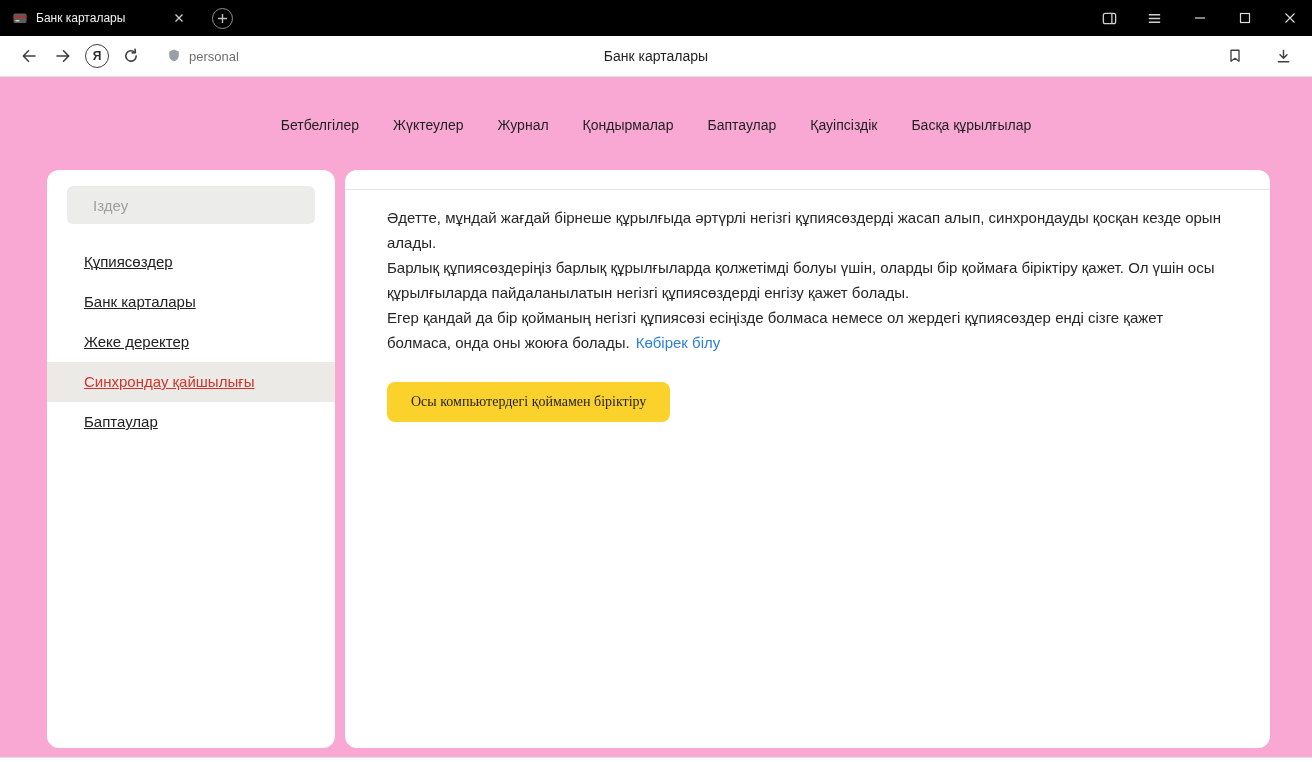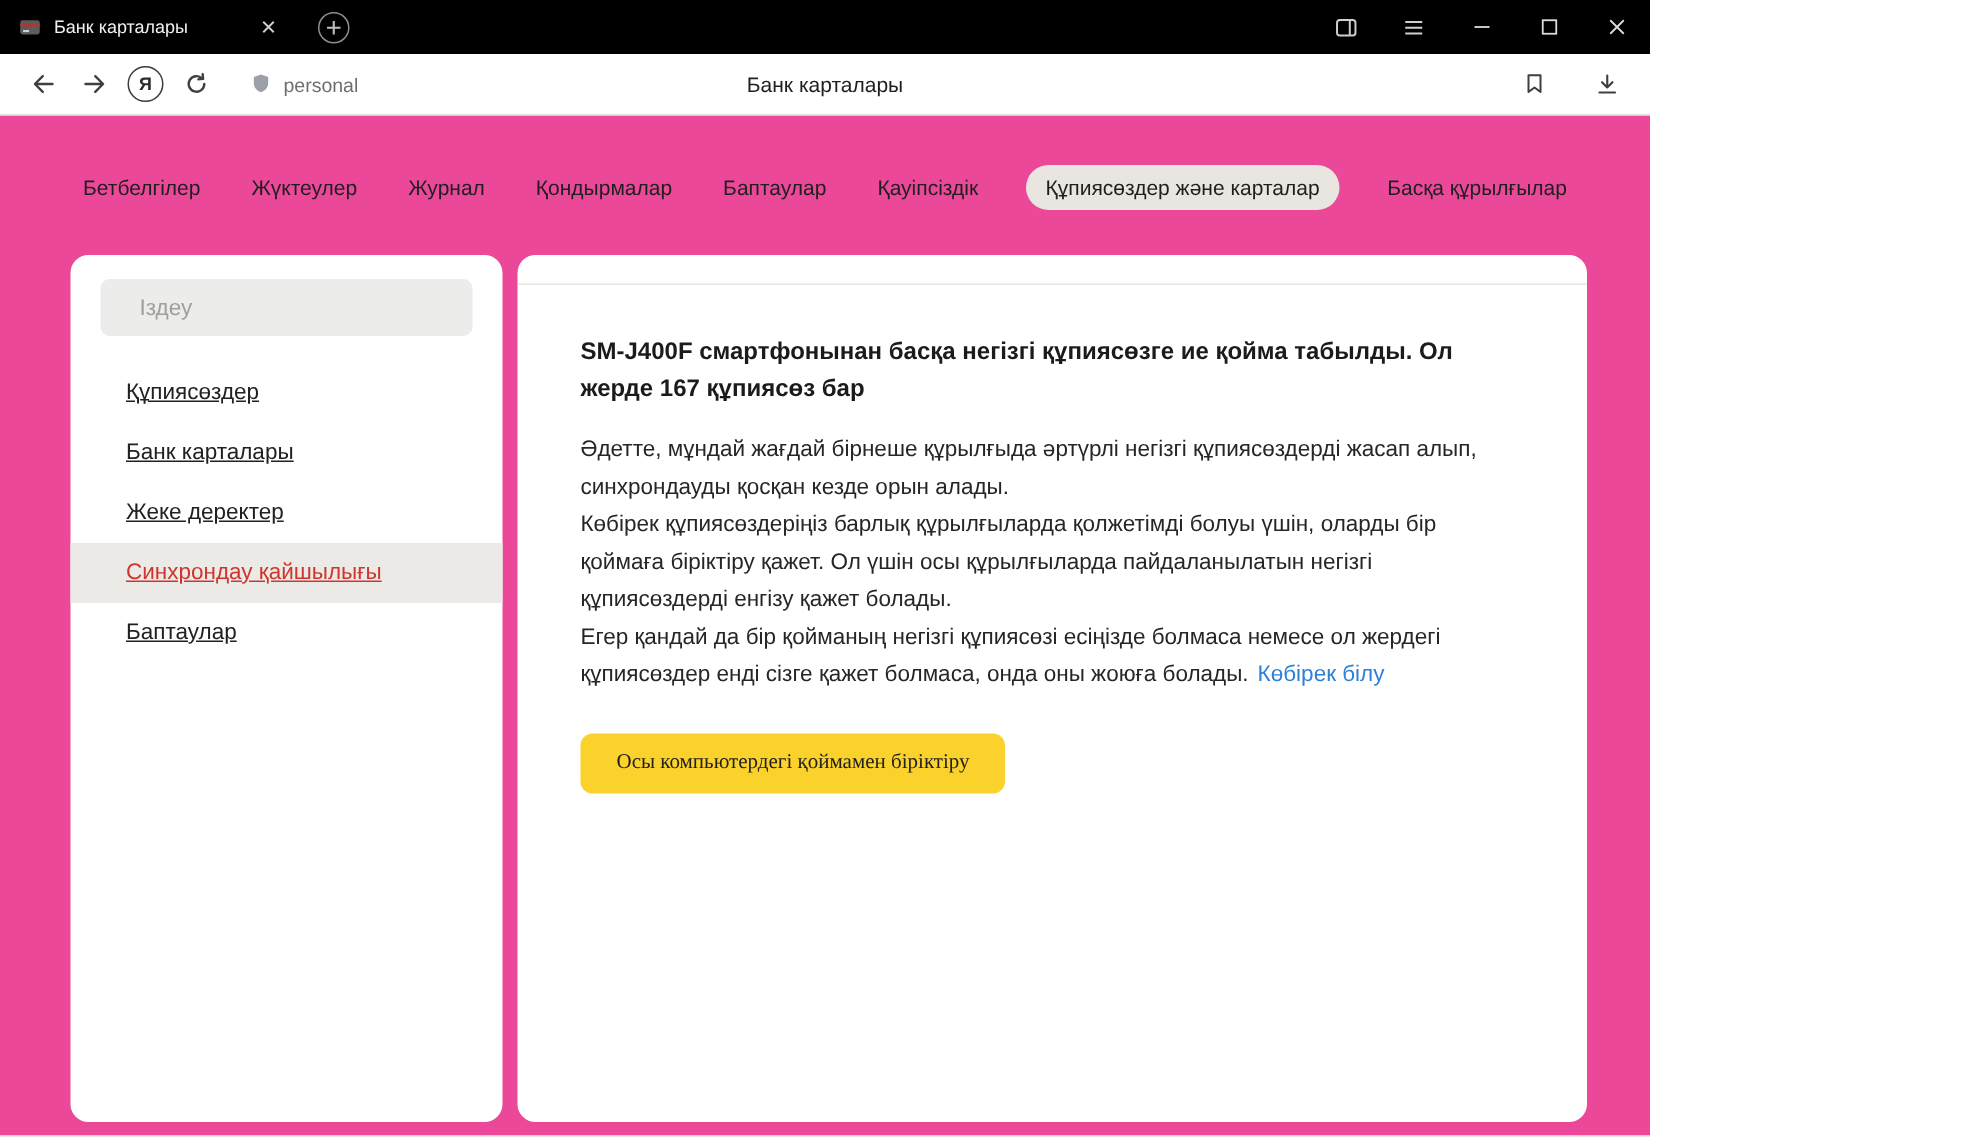--- a/index.html
+++ b/index.html
@@ -1,18 +1,18 @@
 <!DOCTYPE html>
 <html><head>
 <meta charset="utf-8">
 <style>
   * { margin:0; padding:0; box-sizing:border-box; }
   html,body { background:#ffffff; }
   body { font-family:"Liberation Sans","DejaVu Sans",sans-serif; -webkit-font-smoothing:antialiased; }
-  .window { width:1100px; height:762px; background:#ec4899; position:relative; overflow:hidden; }
+  .window { width:1312px; height:762px; background:#f9a8d4; position:relative; overflow:hidden; }
 
   
   .titlebar { height:36px; background:#000; display:flex; align-items:center; }
   .tab { width:198px; height:36px; display:flex; align-items:center; gap:8px; padding:0 10px 0 12px; background:#000; cursor:default; }
   .tab-title { flex:1; font-size:12px; color:#f1f1f1; white-space:nowrap; overflow:hidden; text-overflow:ellipsis; }
   .icon-btn { display:flex; align-items:center; justify-content:center; }
   .tab-close { width:18px; height:18px; border-radius:3px; }
   .newtab { width:21px; height:21px; border:1.5px solid #8f8f8f; border-radius:50%; margin-left:14px; display:flex; align-items:center; justify-content:center; }
   .tb-spacer { flex:1; }
   .tb-btn { width:45px; height:36px; display:flex; align-items:center; justify-content:center; }
@@ -156,43 +156,41 @@
     </div>
   </div>
 
   <div class="settings-nav">
     <span class="nav-item">Бетбелгілер</span>
     <span class="nav-item">Жүктеулер</span>
     <span class="nav-item">Журнал</span>
     <span class="nav-item">Қондырмалар</span>
     <span class="nav-item">Баптаулар</span>
     <span class="nav-item">Қауіпсіздік</span>
-    <span class="nav-item active">Құпиясөздер және карталар</span>
     <span class="nav-item">Басқа құрылғылар</span>
   </div>
 
   <div class="cards">
 
     <aside class="card sidebar">
       <input class="search-box" type="text" placeholder="Іздеу" style="">
       <div class="side-list">
         <div class="side-item">Құпиясөздер</div>
         <div class="side-item">Банк карталары</div>
         <div class="side-item">Жеке деректер</div>
         <div class="side-item selected">Синхрондау қайшылығы</div>
         <div class="side-item">Баптаулар</div>
       </div>
     </aside>
 
     <main class="card panel">
       <hr class="panel-divider">
       <div class="panel-body">
-        <div class="conflict-heading">SM-J400F смартфонынан басқа негізгі құпиясөзге ие қойма табылды. Ол жерде 167 құпиясөз бар</div>
         <p class="para first">Әдетте, мұндай жағдай бірнеше құрылғыда әртүрлі негізгі құпиясөздерді жасап алып, синхрондауды қосқан кезде орын алады.</p>
-        <p class="para">Көбірек құпиясөздеріңіз барлық құрылғыларда қолжетімді болуы үшін, оларды бір қоймаға біріктіру қажет. Ол үшін осы құрылғыларда пайдаланылатын негізгі құпиясөздерді енгізу қажет болады.</p>
+        <p class="para">Барлық құпиясөздеріңіз барлық құрылғыларда қолжетімді болуы үшін, оларды бір қоймаға біріктіру қажет. Ол үшін осы құрылғыларда пайдаланылатын негізгі құпиясөздерді енгізу қажет болады.</p>
         <p class="para"><span>Егер қандай да бір қойманың негізгі құпиясөзі есіңізде болмаса немесе ол жердегі құпиясөздер енді сізге қажет болмаса, онда оны жоюға болады.</span><a class="learn-more" href="#">Көбірек білу</a></p>
         <div class="btn-row">
           <button class="btn primary">Осы компьютердегі қоймамен біріктіру</button>
         </div>
       </div>
     </main>
 
   </div>
 
   <div class="bottom-strip"></div>

